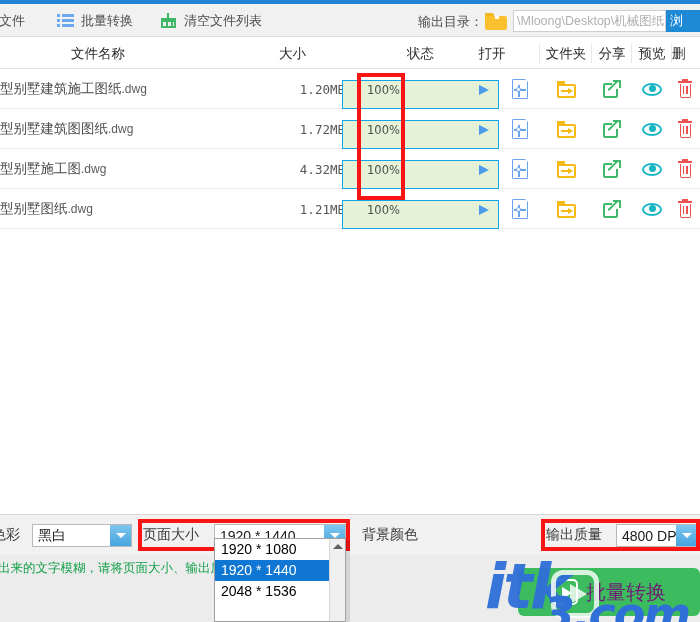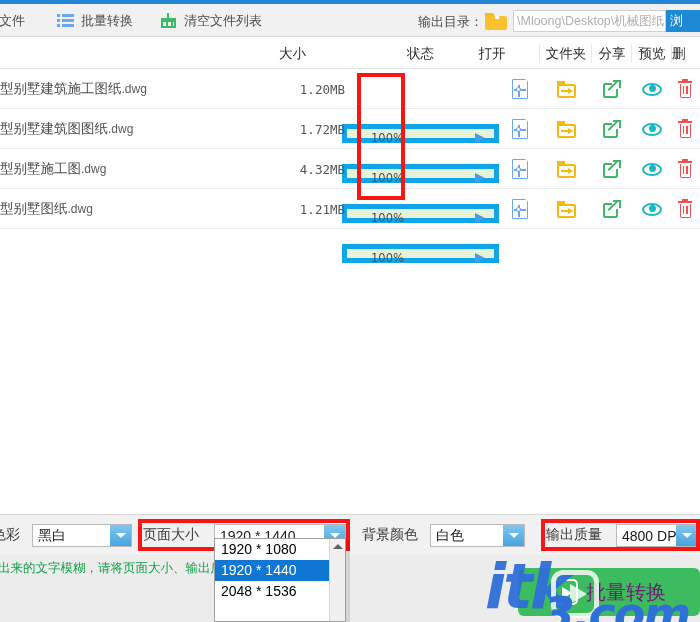--- a/index.html
+++ b/index.html
@@ -135,22 +135,22 @@
   }
   .cell-name .ext { font-size: 12px; color: #5a5a5a; }
   .cell-size {
     position: absolute; left: 240px; top: 0; width: 105px; height: 40px;
     display: flex; align-items: center; justify-content: flex-end;
     font-size: 12.5px; color: #555; font-family: "DejaVu Sans Mono", monospace;
     letter-spacing: 0px;
   }
   .progress-wrap {
     position: absolute; left: 342px; top: 11px;
-    width: 157px; height: 19px;
-    border: 5px solid #0ea5e9; background: #e6f2d8; margin-top: 44px;
+    width: 157px; height: 29px;
+    border: 1px solid #0ea5e9; background: #e6f2d8;
   }
   .progress-pct {
     position: absolute; left: 24px; top: 0; height: 17px;
     display: flex; align-items: center;
     font-size: 11.5px; color: #4d4d4d;
     font-family: "DejaVu Sans", sans-serif;
   }
   .play-tri {
     position: absolute; right: 9px; top: 4px;
     width: 0; height: 0;
@@ -444,20 +444,21 @@
         <span class="body"></span>
         <span class="slit"></span>
     </div>
 
     <div class="path-box">\Mloong\Desktop\机械图纸</div>
 
     <div class="browse-btn">浏</div>
   </div>
 
   <div class="table-head">
+    <div class="th" style="left:28px;  width:140px;">文件名称</div>
     <div class="th" style="left:240px; width:105px;">大小</div>
     <div class="th" style="left:342px; width:157px;">状态</div>
     <div class="th" style="left:472px; width:40px;">打开</div>
     <div class="th" style="left:540px; width:52px;">文件夹</div>
     <div class="th" style="left:592px; width:40px;">分享</div>
     <div class="th" style="left:632px; width:40px;">预览</div>
     <div class="th" style="left:672px; width:28px; justify-content:flex-start;">删</div>
 
     <div class="th-sep" style="left:499px;"></div>
     <div class="th-sep" style="left:539px;"></div>
@@ -688,24 +689,20 @@
       <span class="arw"></span>
     </div>
 
     <div class="bm-label" style="left:143px;">页面大小</div>
     <div class="combo" style="left:214px; width:132px;">
       <span class="val">1920 * 1440</span>
       <span class="arw"></span>
     </div>
 
     <div class="bm-label" style="left:362px;">背景颜色</div>
-    <div class="combo" style="left:430px; width:95px;">
-      <span class="val">白色</span>
-      <span class="arw"></span>
-    </div>
 
     <div class="bm-label" style="left:546px;">输出质量</div>
     <div class="combo" style="left:616px; width:82px;">
       <span class="val">4800 DPI</span>
       <span class="arw"></span>
     </div>
   </div>
 
   <div class="redbox" style="left:138px; top:519px; width:212px; height:32px;"></div>
   <div class="redbox" style="left:541px; top:519px; width:159px; height:32px;"></div>

